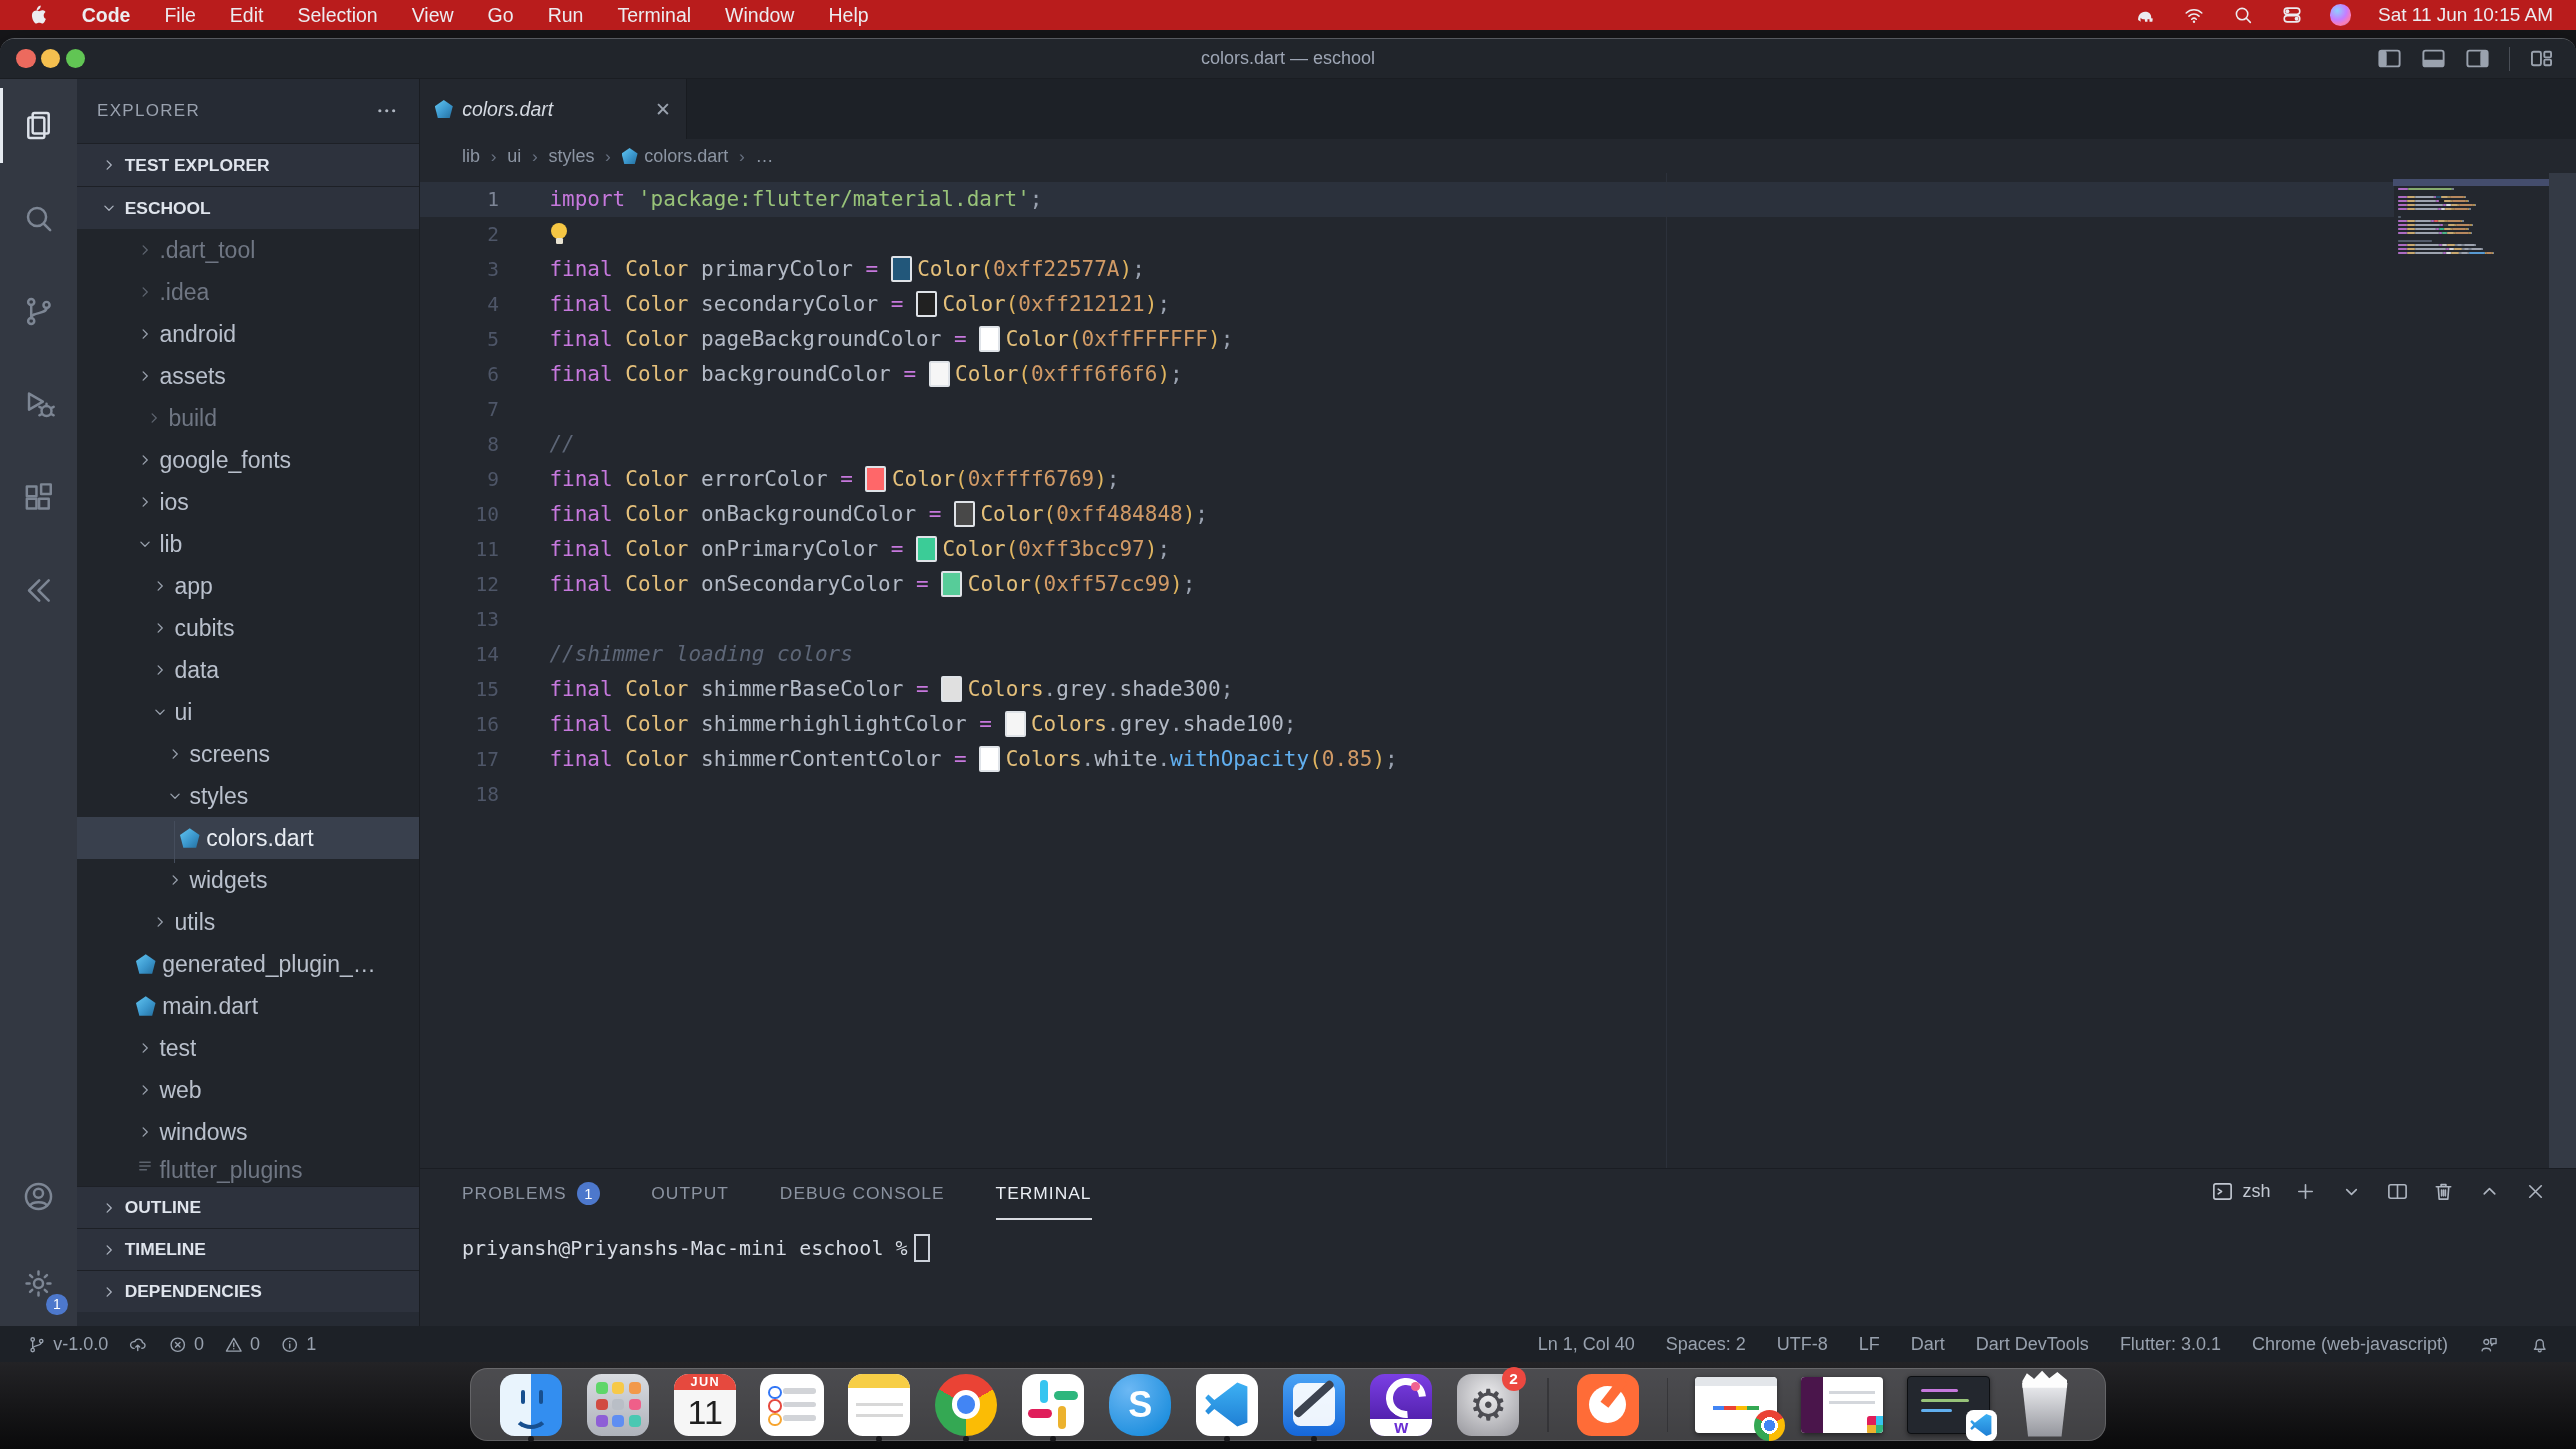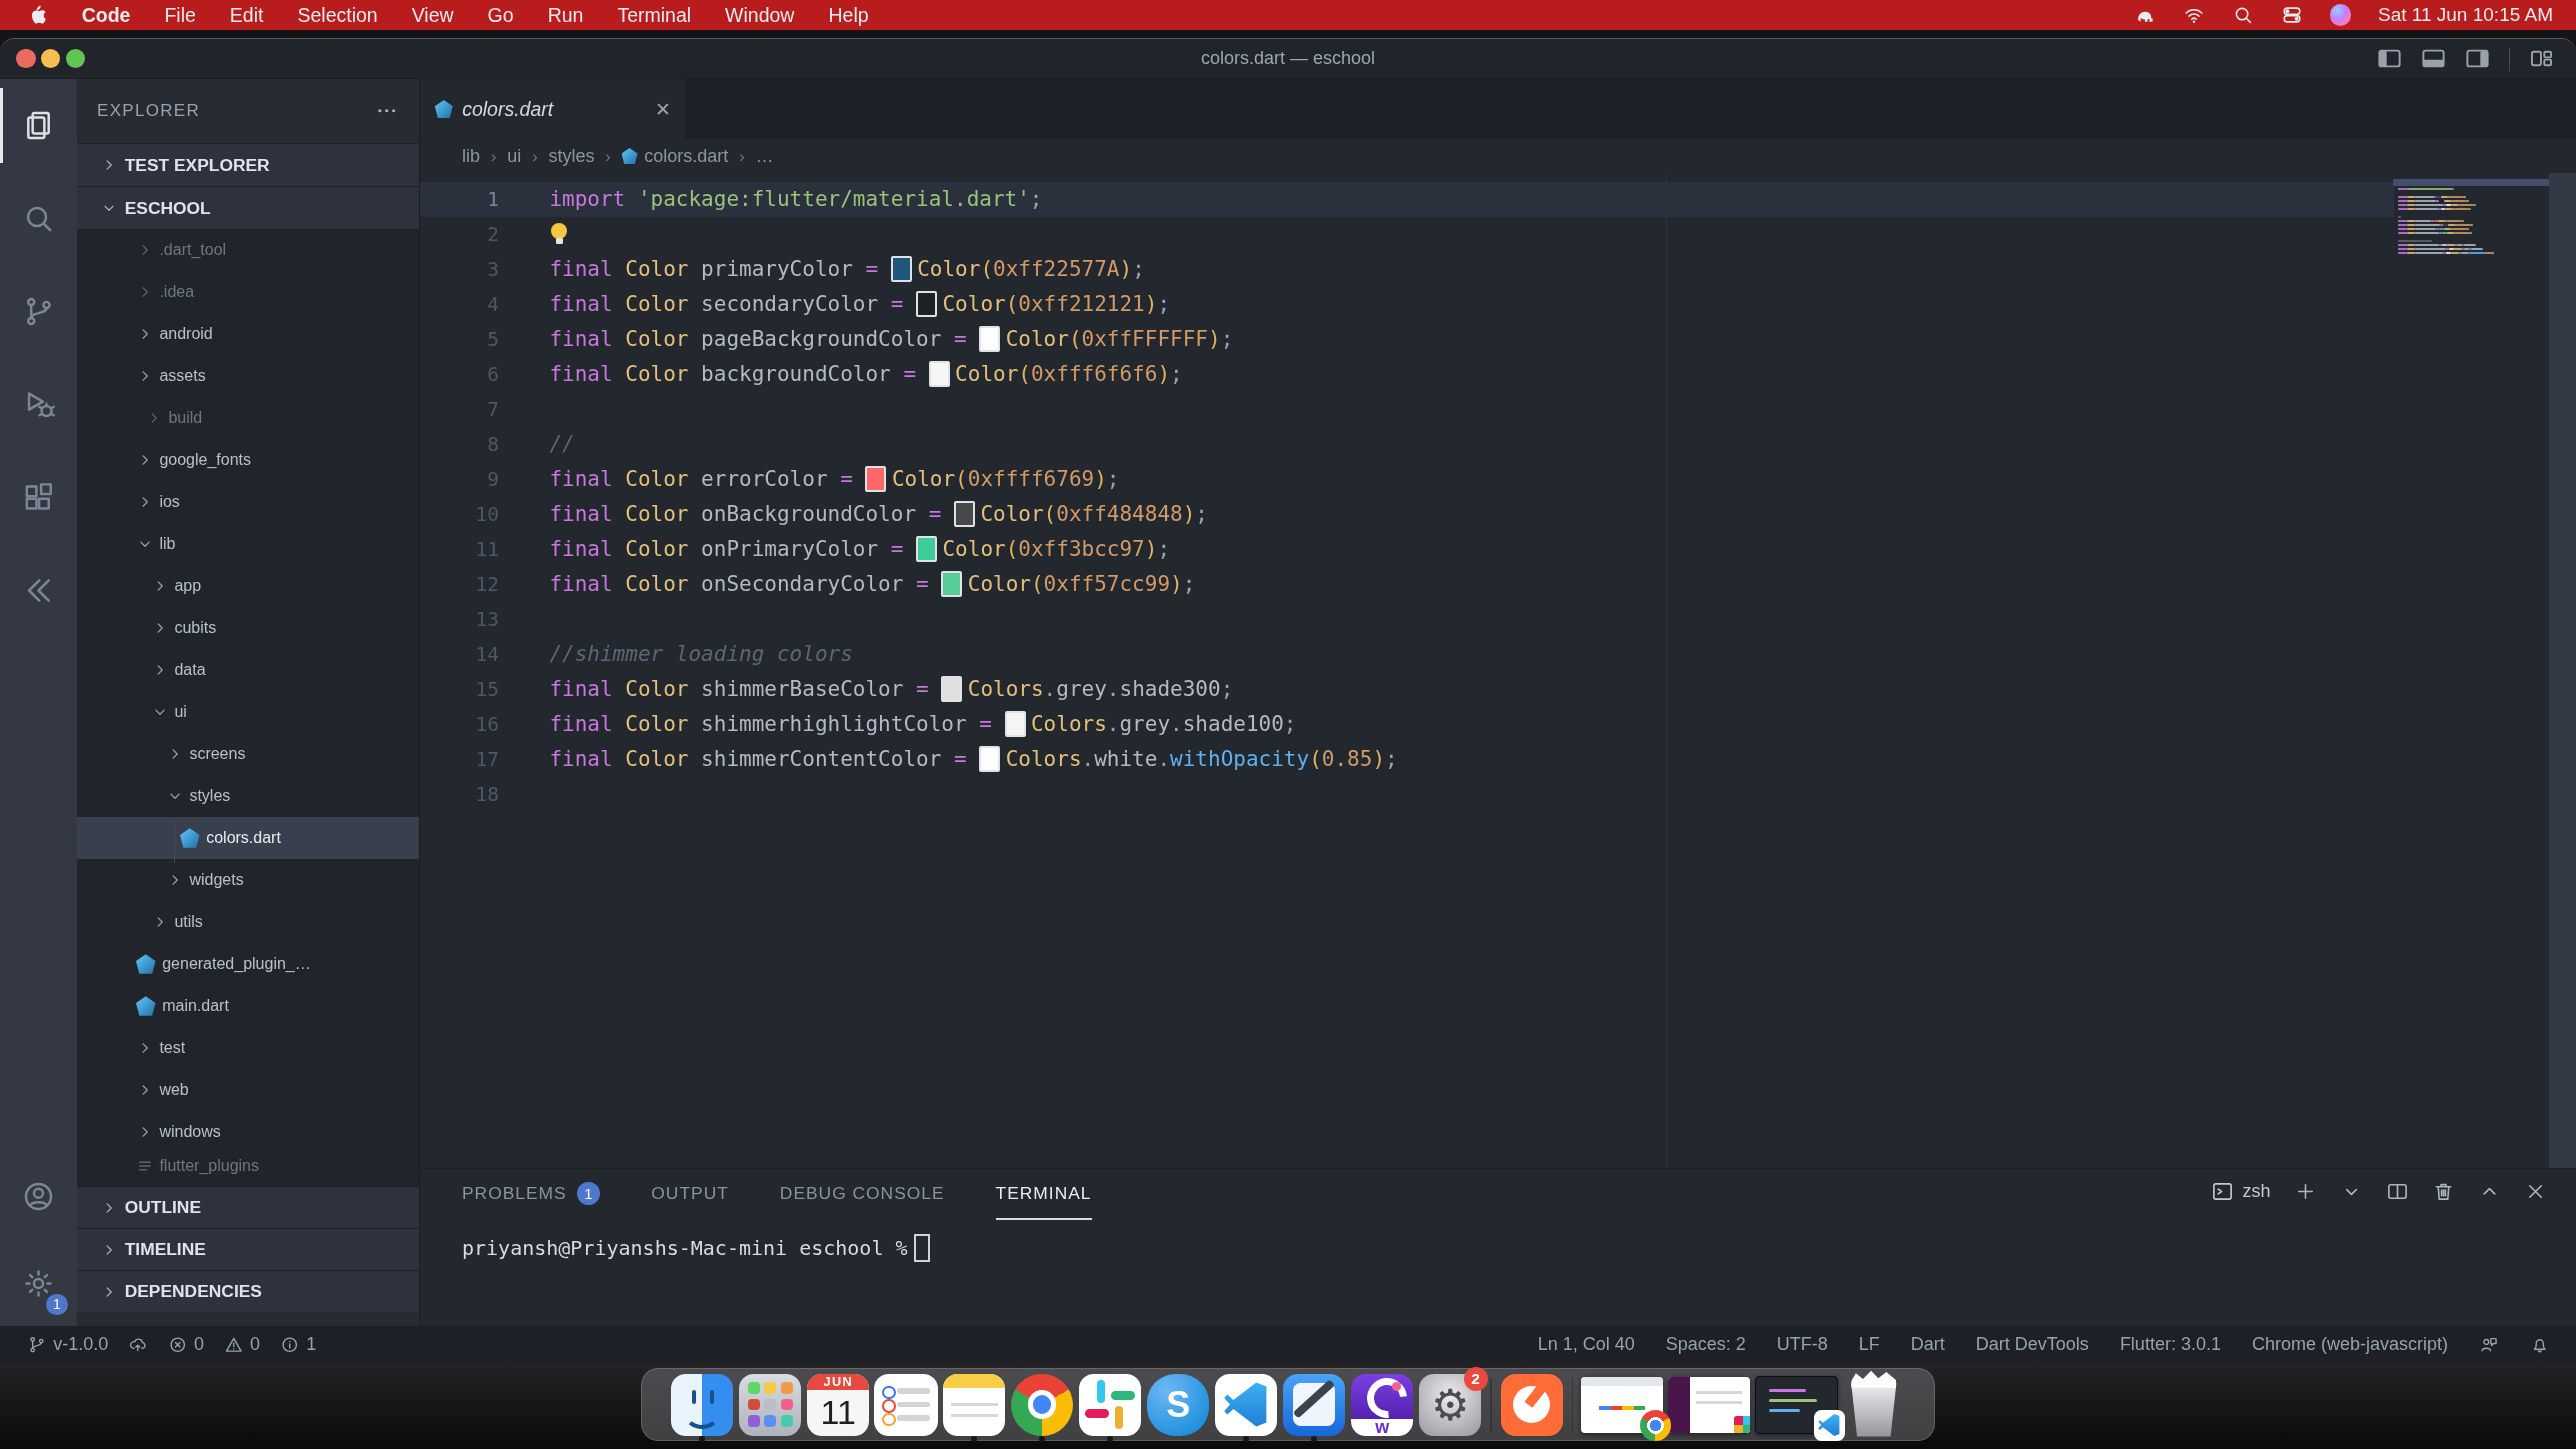--- a/index.html
+++ b/index.html
@@ -44,21 +44,21 @@
 
   
   .sidebar{width:342px;background:#262b34;flex:none;display:flex;flex-direction:column;position:relative;}
   .sb-header{height:64px;display:flex;align-items:center;padding:0 20px;color:#9aa2af;font-size:17px;letter-spacing:1.3px;}
   .sb-header .ellip{margin-left:auto;display:inline-flex;color:#aeb5c0;}
   .sb-header svg{width:25.5px;height:25.5px;}
   .section-row{height:42px;background:#2d323d;border-top:0.7px solid #1d2026;display:flex;align-items:center;gap:6.7px;padding-left:23px;color:#dfe4ec;font-weight:bold;font-size:17.4px;flex:none;}
   .section-row .chev{display:inline-flex;color:#aab1bd;}
   .chev svg{width:18px;height:18px;}
   .tree{height:957px;background:#21252b;position:relative;overflow:hidden;flex:none;}
-  .row{display:flex;align-items:center;height:42px;color:#b9c0cc;font-size:16px;position:relative;}
+  .row{display:flex;align-items:center;height:42px;color:#b9c0cc;font-size:23px;position:relative;}
   .row .chev{display:inline-flex;color:#99a1ad;margin-right:5.4px;}
   .row.dim{color:#6f7683;}
   .row.dim .chev{color:#5d646f;}
   .row.sel{background:#39404d;color:#e8ecf2;}
   .row-label{white-space:nowrap;overflow:hidden;text-overflow:ellipsis;max-width:255px;}
   .row.clipped{height:28px;overflow:hidden;align-items:flex-start;padding-top:4px;}
   .dart-ico{width:19.5px;height:19.5px;margin-right:6.7px;flex:none;clip-path:polygon(50% 0,100% 35%,83% 100%,17% 100%,0 35%);background:linear-gradient(135deg,#62c6f2 0%,#3b97cd 55%,#236d9c 100%);}
   .tree-guide{position:absolute;width:1.3px;background:#454d5c;}
   .bottom-sections{flex:none;}
   .sb-filler{flex:1;background:#262b34;}
@@ -117,21 +117,21 @@
 
   
   .statusbar{position:absolute;left:0;right:0;bottom:0;height:37px;background:#1d2127;display:flex;align-items:center;color:#98a1ae;font-size:18px;padding:0 27px;box-sizing:border-box;}
   .sb-left{display:flex;align-items:center;gap:20px;}
   .sb-right{margin-left:auto;display:flex;align-items:center;gap:31px;}
   .sb-item{display:flex;align-items:center;gap:6.7px;white-space:nowrap;}
   .sb-item svg{width:19.5px;height:19.5px;}
 
   
   .desktop{position:absolute;left:0;right:0;top:1362px;height:87px;background:linear-gradient(#232326,#0a0a0b);display:flex;justify-content:center;}
-  .dock{margin-top:6px;height:71px;background:rgba(128,128,133,.45);border:0.7px solid rgba(255,255,255,.16);border-radius:17.4px;display:flex;align-items:center;gap:4px;padding:0 28px;}
+  .dock{margin-top:6px;height:71px;background:rgba(128,128,133,.45);border:0.7px solid rgba(255,255,255,.16);border-radius:17.4px;display:flex;align-items:center;gap:23px;padding:0 28px;}
   .dock-item{position:relative;width:64px;height:64px;display:flex;align-items:center;justify-content:center;flex:none;}
   .dock-item.wide{width:83px;}
   .run-dot{position:absolute;bottom:-5.4px;left:50%;transform:translateX(-50%);width:6px;height:6px;border-radius:50%;background:#17171a;}
   .ic{width:62px;height:62px;border-radius:14.8px;position:relative;overflow:hidden;}
   .dock-sep{width:1.3px;height:54px;background:rgba(40,40,44,.55);margin:0 4px;}
 
   .finder{background:linear-gradient(90deg,#e9f4fd 0 50%,#338ef0 50% 100%);}
   .f-eye{position:absolute;top:26%;width:4px;height:24%;background:#174f8f;border-radius:2px;}
   .e1{left:33%;}.e2{left:62%;}
   .f-smile{position:absolute;left:21%;right:21%;top:38%;height:38%;border:4px solid #174f8f;border-top-color:transparent;border-left-color:transparent;border-right-color:transparent;border-radius:0 0 50% 50%;}

